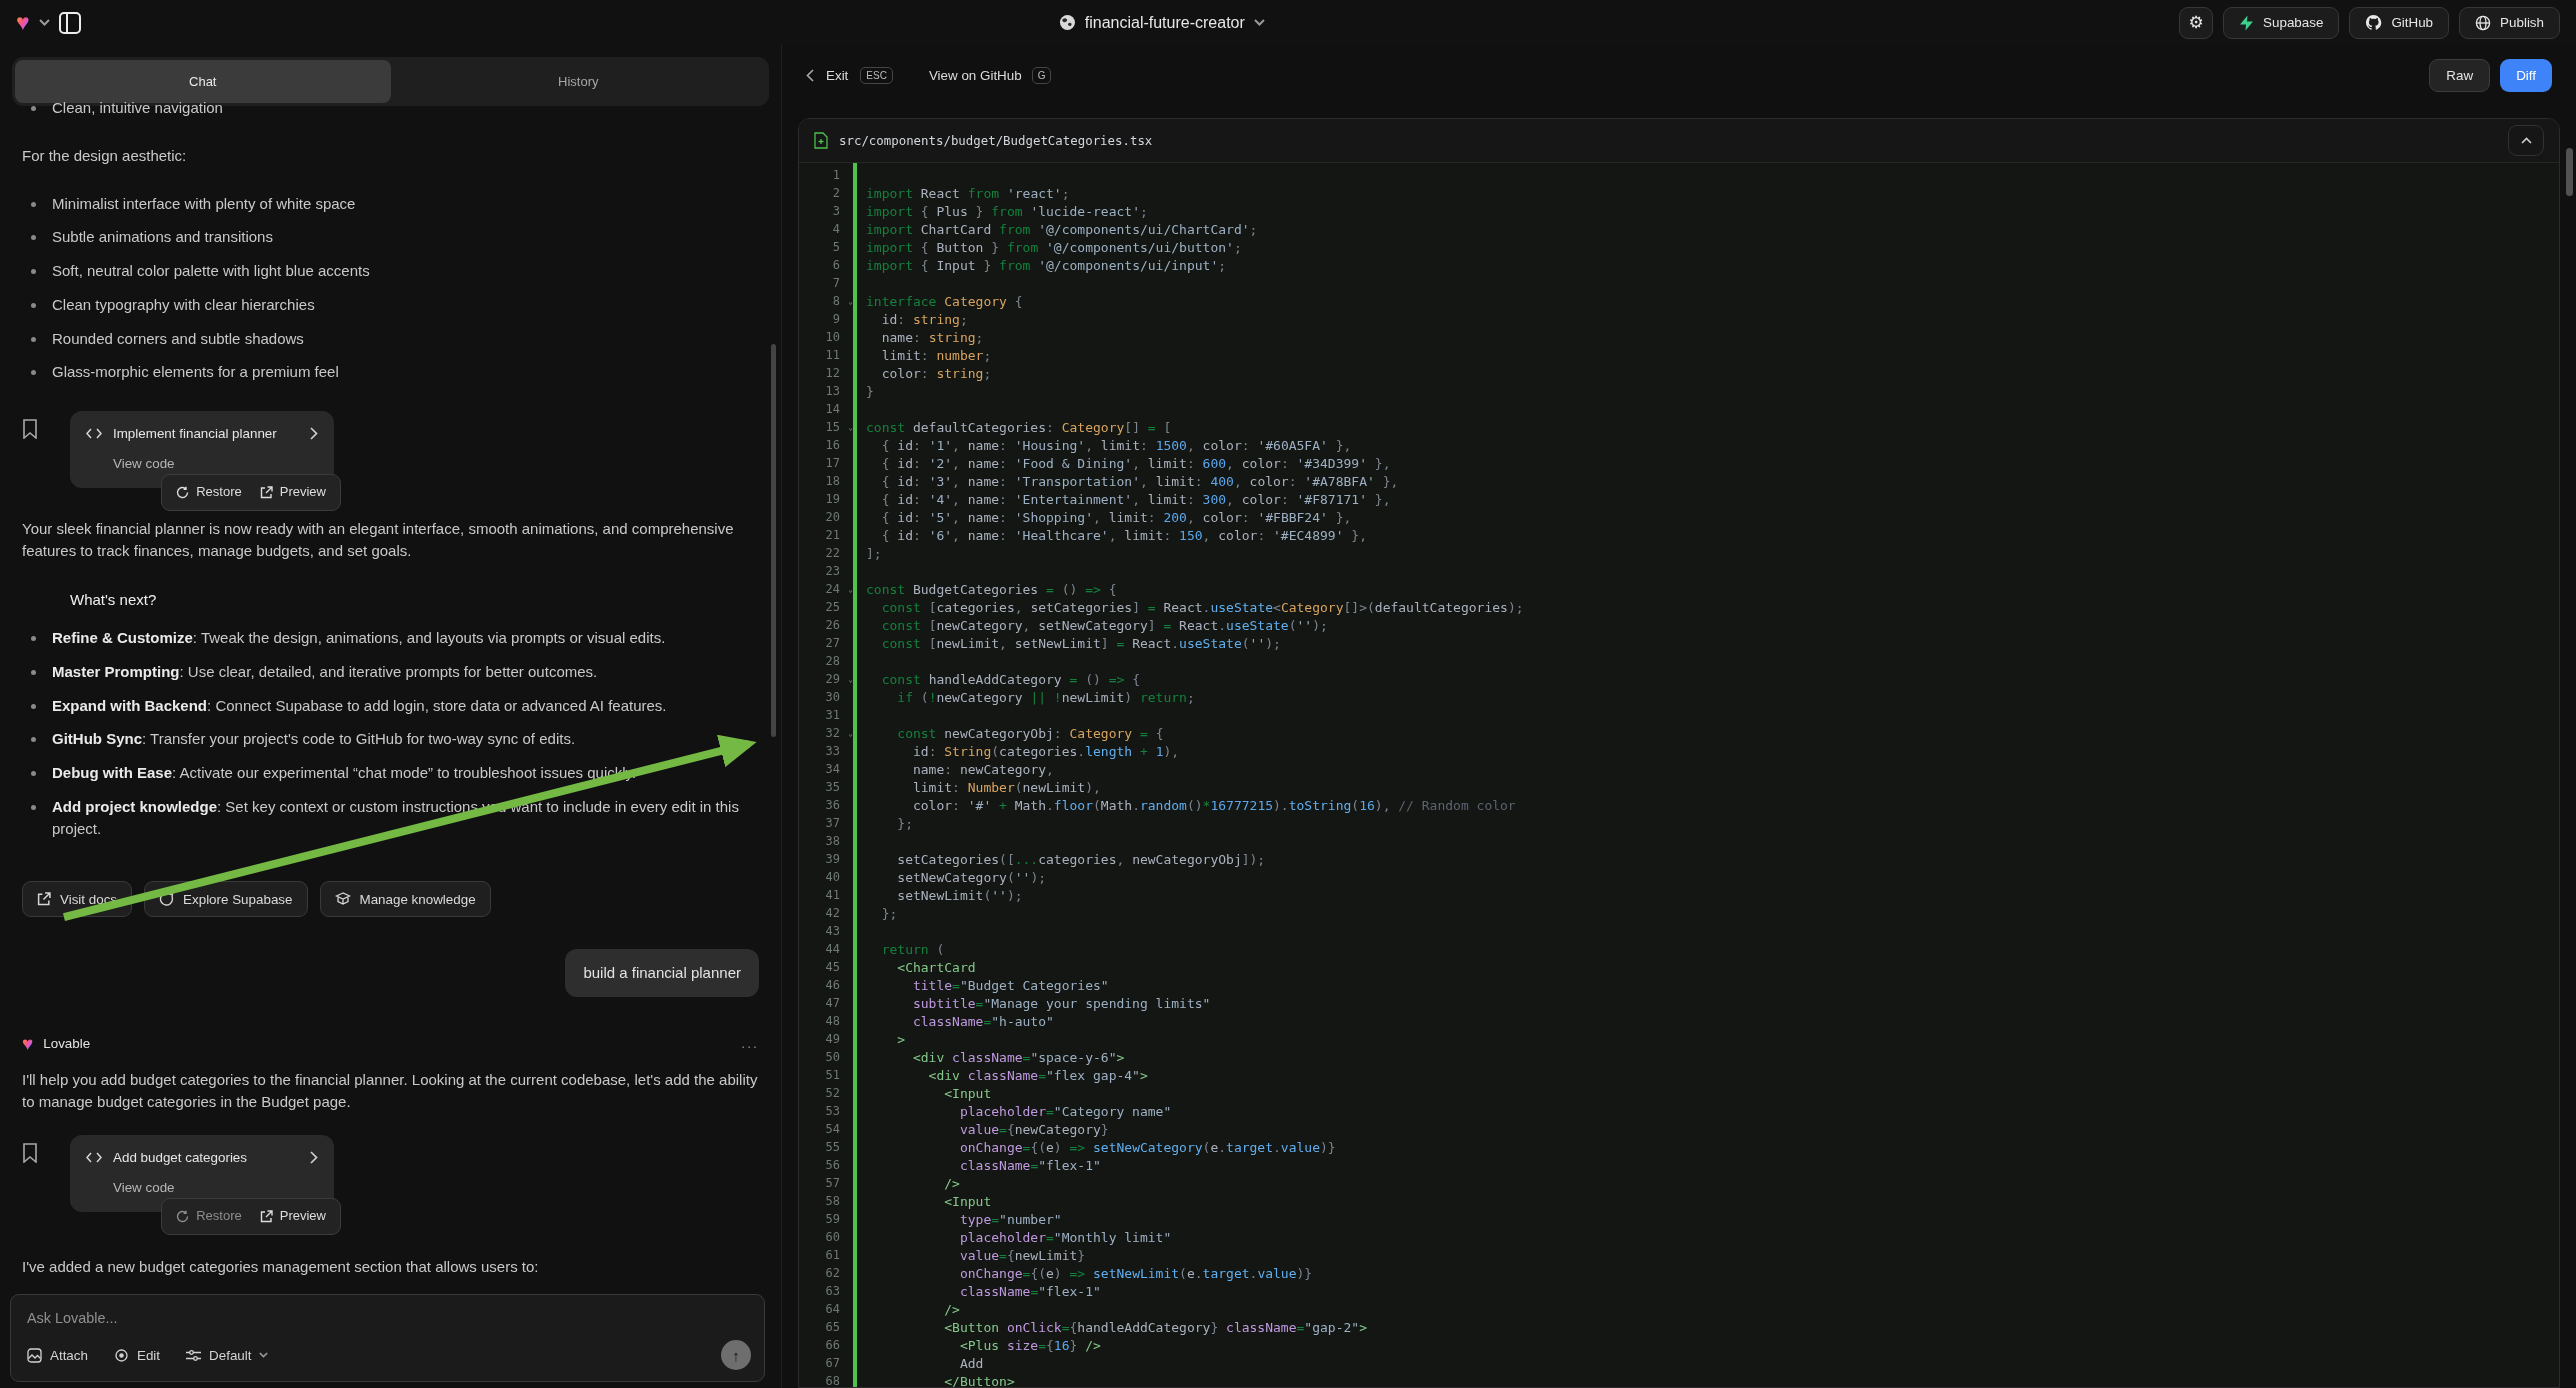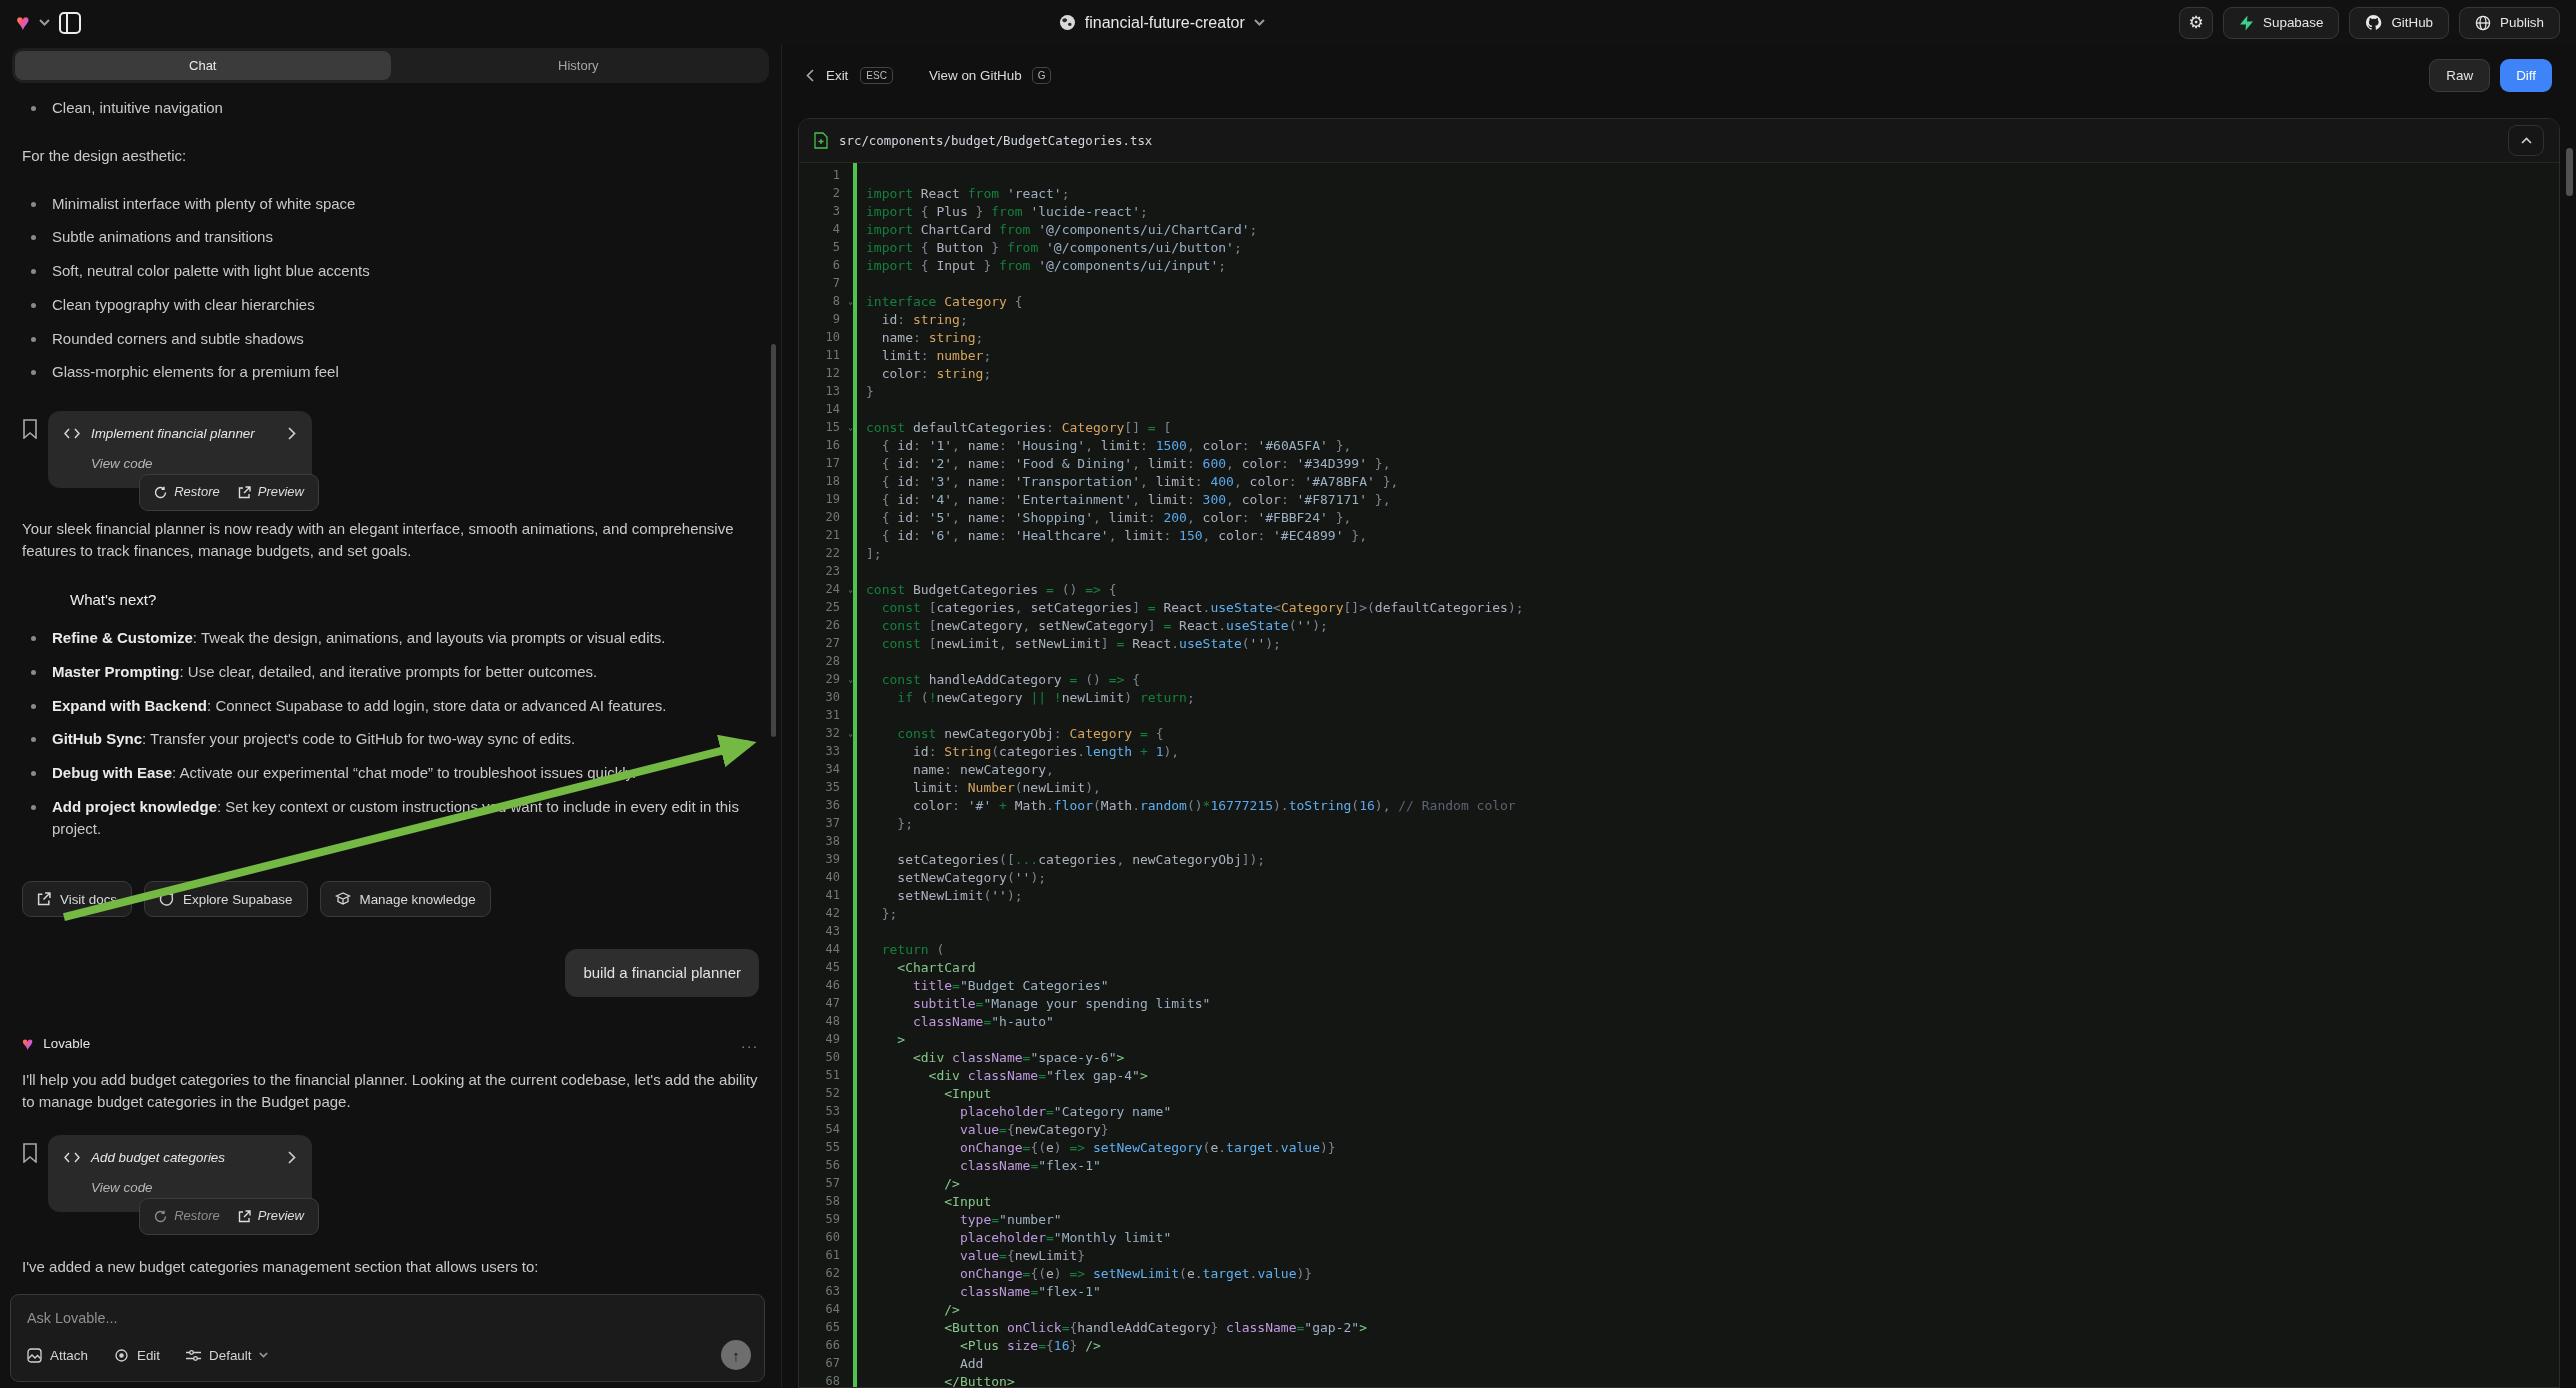--- a/index.html
+++ b/index.html
@@ -22,38 +22,38 @@
   .tb-btn { height:32px; padding:0 15px; display:inline-flex; align-items:center; gap:9px; background:#1c1c1c;
     border:1px solid #373737; border-radius:9px; color:#e6e6e6; font-size:13.4px; }
   .tb-btn.icon-only { width:34px; padding:0; justify-content:center; font-size:17px; }
 
   
   .main { display:flex; height:1343px; }
   .chat-panel { width:782px; position:relative; border-right:1px solid #212121; }
   .code-panel { flex:1; position:relative; display:flex; flex-direction:column; background:#101010; }
 
   
-  .tabs { margin:3px 12px 0; height:35px; background:#1f1f1f; border-radius:11px; display:flex; padding:3px; }
+  .tabs { margin:12px 12px 0; height:49px; background:#1f1f1f; border-radius:11px; display:flex; padding:3px; }
   .tab { flex:1; display:flex; align-items:center; justify-content:center; font-size:13px; color:#a6a6a6; border-radius:8px; }
   .tab.active { background:#3b3b3b; color:#eaeaea; }
 
   
   .chat-scroll { position:absolute; top:44px; bottom:96px; left:0; right:0; padding:8px 22px 0; overflow:hidden;
     font-size:15px; color:#c9c9c9; line-height:1.45; }
   .blist { list-style:none; }
   .bullet-item { display:flex; margin-bottom:12px; }
   .dot { width:5px; height:5px; border-radius:50%; background:#8a8a8a; margin:9px 16px 0 9px; flex:none; }
   .sec-heading { margin-top:26px; color:#c9c9c9; }
   .blist.mt { margin-top:26px; }
   .bold { font-weight:700; color:#eaeaea; }
   .para { max-width:737px; margin-top:30px; color:#c9c9c9; }
   .h-bold { margin-top:28px; font-weight:400; color:#efefef;margin-left:48px; }
 
   
-  .card-row { display:flex; gap:10px; margin-top:28px; position:relative; width:fit-content;font-style:italic; }
+  .card-row { display:flex; gap:32px; margin-top:28px; position:relative; width:fit-content; }
   .bookmark { margin-top:8px; flex:none; }
   .action-card { width:264px; background:#292929; border-radius:12px; padding:13px 16px 14px; position:relative; }
   .ac-row1 { display:flex; align-items:center; gap:11px; font-size:13.4px; color:#e6e6e6; }
   .ac-view { margin:11px 0 0 27px; font-size:13.4px; color:#b5b5b5; }
   .overlay-btns { position:absolute; right:-7px; bottom:-23px; background:#232323; border:1px solid #3c3c3c;
     border-radius:9px; display:flex; padding:4px 5px; font-size:13px; white-space:nowrap; }
   .overlay-btn { display:flex; align-items:center; gap:7px; padding:4px 9px; color:#dedede; }
   .overlay-btn.dim { color:#8d8d8d; }
   .overlay-btn.dim svg { stroke:#8d8d8d; }
 

